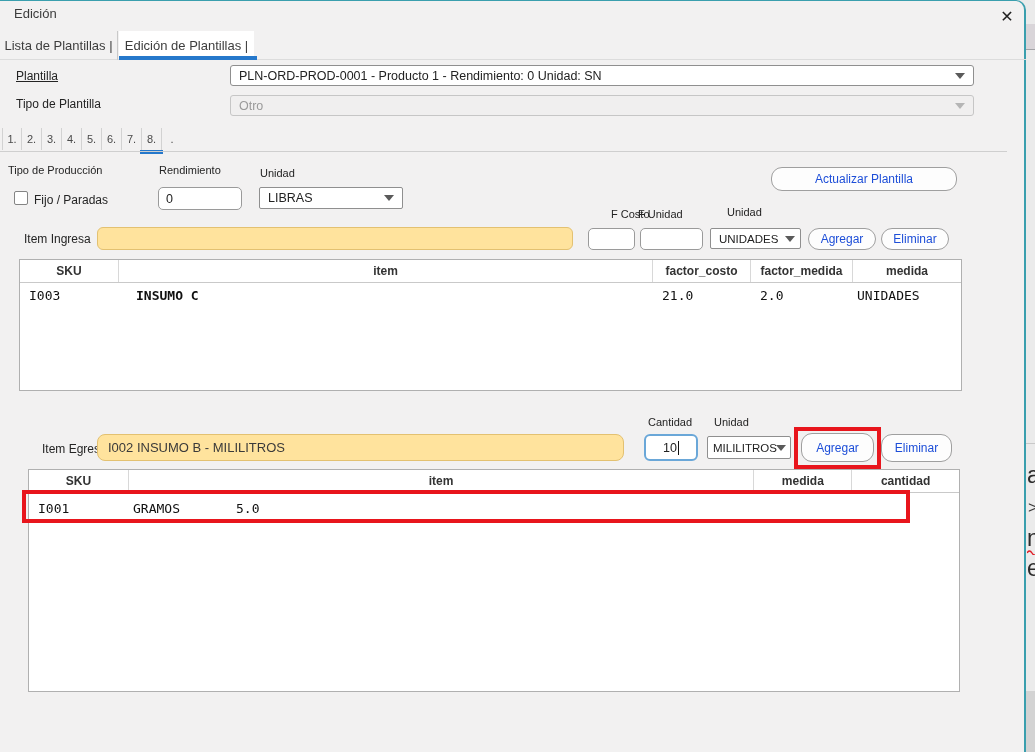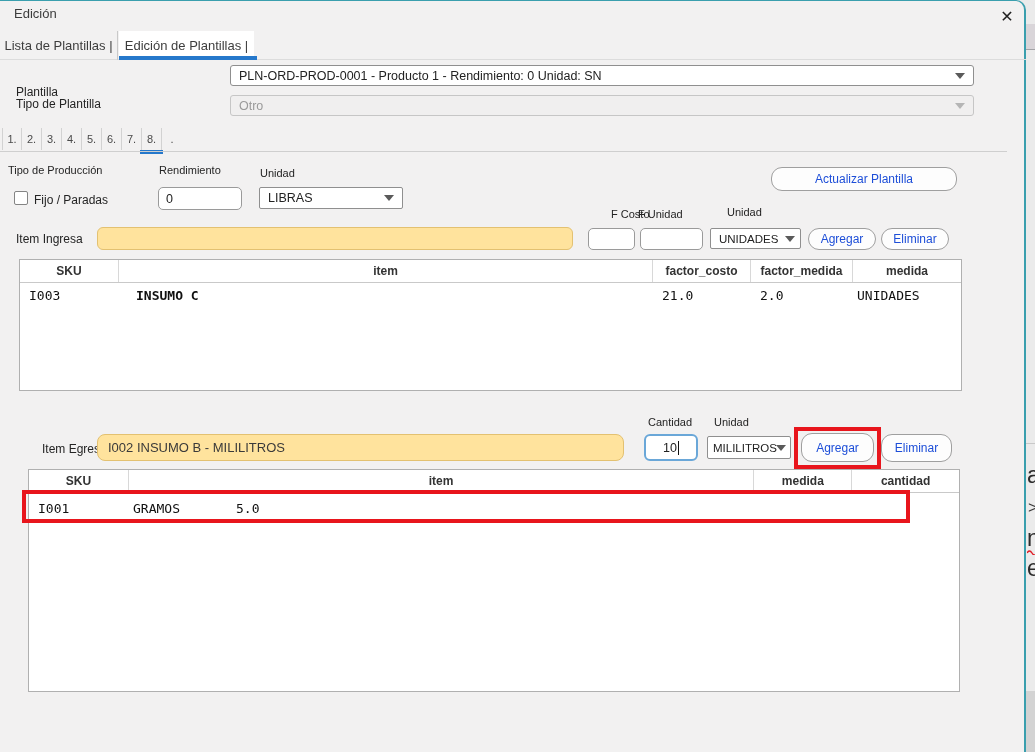--- a/index.html
+++ b/index.html
@@ -96,21 +96,21 @@
 
     <div class="title">Edición</div>
     <div class="close-x">✕</div>
 
     <div class="tabbar">
       <div class="tab inactive">Lista de Plantillas  |</div>
       <div class="tab active">Edición de Plantillas  |</div>
     </div>
     <div class="tab-underline"></div>
 
-    <div class="lbl" style="left:16px; top:84px; font-size:12px;">Plantilla</div>
+    <div class="lbl" style="left:16px; top:68px; font-size:12px;text-decoration:underline;">Plantilla</div>
     <div class="combo" style="left:230px; top:64px; width:744px; height:21px;align-items:center;">
       <span>PLN-ORD-PROD-0001 - Producto 1  - Rendimiento: 0 Unidad: SN</span>
       <span class="arrow"></span>
     </div>
 
     <div class="lbl" style="left:16px; top:96px; font-size:12px;">Tipo  de Plantilla</div>
     <div class="combo disabled" style="left:230px; top:94px; width:744px; height:21px;">
       <span>Otro</span>
       <span class="arrow"></span>
     </div>
@@ -140,21 +140,21 @@
     </div>
     <div class="combo" style="left:259px; top:186px; width:144px; height:22px; border-radius:2px;">
       <span>LIBRAS</span>
       <span class="arrow"></span>
     </div>
 
     <div class="lbl" style="left:587px; top:207px;margin-left:24px;">F Costo</div>
     <div class="lbl" style="left:638px; top:207px;">F Unidad</div>
     <div class="lbl" style="left:727px; top:205px;">Unidad</div>
 
-    <div class="lbl" style="left:16px; top:231px; font-size:12px;">Item Ingresa</div>
+    <div class="lbl" style="left:24px; top:231px; font-size:12px;">Item Ingresa</div>
     <div class="entry yellow" style="left:97px; top:226px; width:476px; height:23px;">
       <span></span>
     </div>
     <div class="entry" style="left:588px; top:227px; width:47px; height:22px;">
       <span></span>
     </div>
     <div class="entry" style="left:640px; top:227px; width:63px; height:22px;">
       <span></span>
     </div>
     <div class="combo" style="left:710px; top:227px; width:91px; height:21px; border-radius:2px; font-size:11.5px;">

